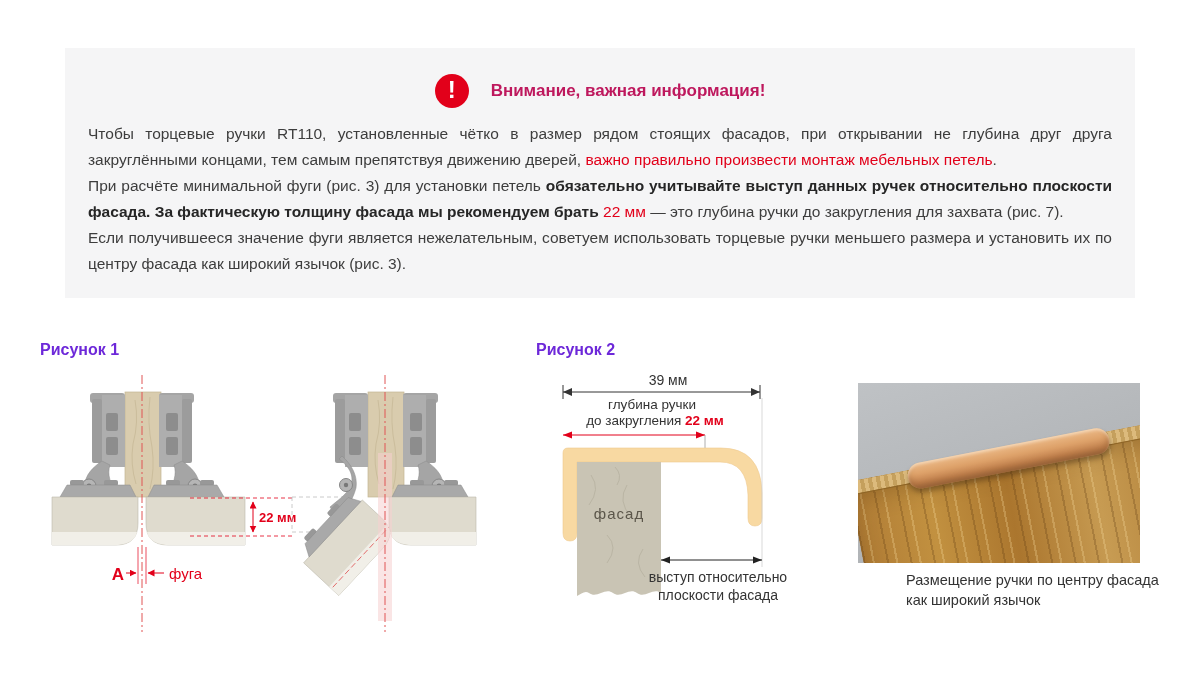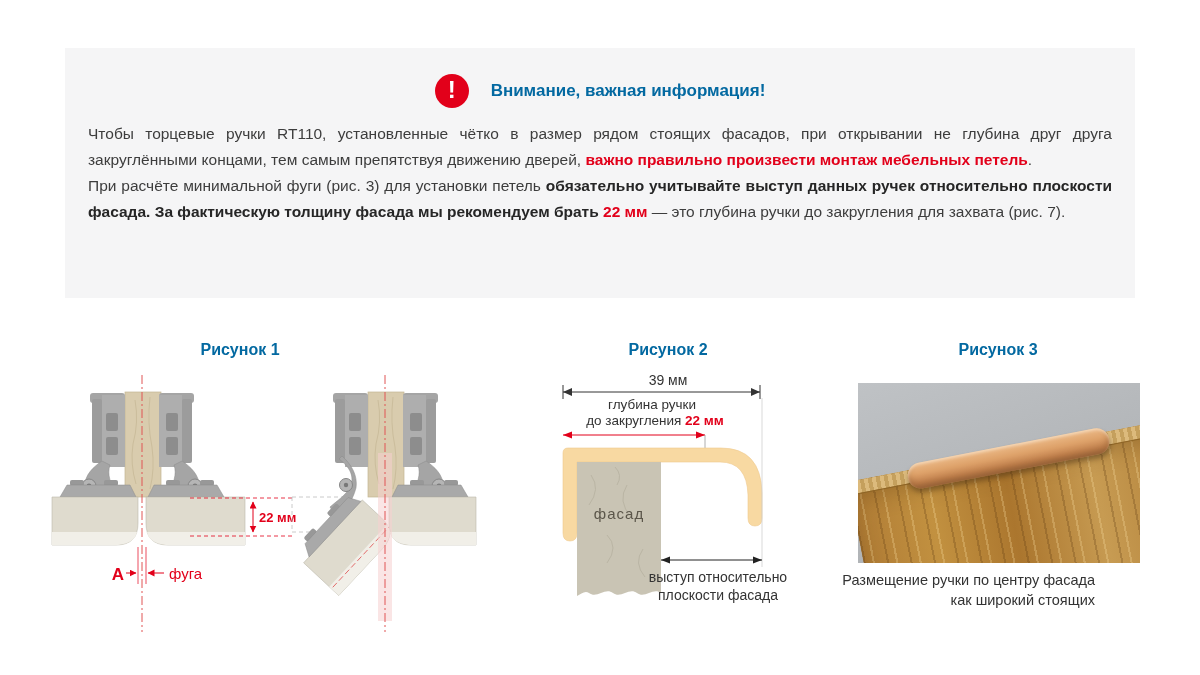--- a/index.html
+++ b/index.html
@@ -6,32 +6,32 @@
   .page { position:relative; width:1200px; height:675px; background:#fff; overflow:hidden;
           font-family:"Liberation Sans", sans-serif; }
 
   
   .notice { position:absolute; left:65px; top:48px; width:1070px; height:250px;
             background:#f5f5f6; }
   .notice-head { display:flex; align-items:center; justify-content:center; gap:22px; padding-top:26px; }
   .alert-icon { width:34px; height:34px; border-radius:50%; background:#e2001a; color:#fff;
                 font-weight:bold; font-size:24px; line-height:1; display:flex; align-items:center;
                 justify-content:center; flex:0 0 auto; padding-bottom:2px; box-sizing:border-box; }
-  .notice-title { font-size:17px; font-weight:bold; color:#0369a1; }
+  .notice-title { font-size:17px; font-weight:bold; color:#be185d; }
   .notice-body { margin:13px 23px 0 23px; font-size:15.5px; line-height:26px; color:#3d3d3d;
                  text-align:justify; }
   .notice-body p { margin:0; }
   .b  { font-weight:bold; color:#262626; }
-  .rb { font-weight:bold; color:#e2001a; }
+  .rb { font-weight:normal; color:#e2001a; }
 
   
-  .fig-title { position:absolute; top:341px; font-size:16px; font-weight:bold; color:#0369a1;
-               text-align:center; }
+  .fig-title { position:absolute; top:341px; font-size:16px; font-weight:bold; color:#6d28d9;
+               }
   #ft1 { left:40px;  width:400px; }
-  #ft2 { left:568px; width:200px; }
+  #ft2 { left:536px; width:200px; }
   #ft3 { left:855px; width:286px; }
 
   .figsvg { position:absolute; }
   #fig1svg { left:40px;  top:335px; }
   #fig2svg { left:555px; top:335px; }
 
   
   .photo { position:absolute; left:858px; top:383px; width:282px; height:180px; overflow:hidden;
            background:linear-gradient(160deg,#bfc2c5 0%,#b3b6b9 55%,#a8abae 100%); }
   .wood  { position:absolute; left:-10px; top:99px; width:420px; height:250px;
@@ -42,44 +42,44 @@
            box-shadow: inset 0 18px 22px rgba(80,45,10,.28); }
   .wood-edge { position:absolute; left:0; top:0; width:100%; height:13px;
            background:repeating-linear-gradient(90deg,#dcba7c 0 4px,#c5a05d 4px 8px);
            border-bottom:1px solid #8e6526; }
   .handle { position:absolute; left:50px; top:82px; width:205px; height:26px;
            border-radius:13px; transform:rotate(-11deg); transform-origin:0 50%;
            background:linear-gradient(180deg,#ecba88 0%,#dea26a 40%,#c5834f 78%,#aa7045 100%);
            box-shadow: 0 4px 5px rgba(55,35,15,.38),
                        inset 0 2px 3px rgba(255,240,220,.55),
                        inset 0 -5px 7px rgba(110,65,25,.35); }
-  .fig3-cap { position:absolute; left:809px; top:570px; width:286px; text-align:right;
+  .fig3-cap { position:absolute; left:906px; top:570px; width:286px; text-align:left;
            font-size:14.5px; line-height:20px; color:#333; }
 </style>
 </head>
 <body>
 
 <div class="page">
 
   <div class="notice">
     <div class="notice-head">
       <div class="alert-icon">
         <span>!</span>
       </div>
       <div class="notice-title">Внимание, важная информация!</div>
     </div>
     <div class="notice-body">
       <p><span>Чтобы торцевые ручки RT110, установленные чётко в размер рядом стоящих фасадов, при открывании не глубина друг друга закруглёнными концами, тем самым препятствуя движению дверей, </span><span class="rb">важно правильно произвести монтаж мебельных петель</span><span>.</span></p>
       <p><span>При расчёте минимальной фуги (рис. 3) для установки петель </span><span class="b">обязательно учитывайте выступ данных ручек относительно плоскости фасада. За фактическую толщину фасада мы рекомендуем брать </span><span class="rb">22 мм</span><span> — это глубина ручки до закругления для захвата (рис. 7).</span></p>
+      <p>Если получившееся значение фуги является нежелательным, советуем использовать торцевые ручки меньшего размера и установить их по центру фасада как широкий язычок (рис. 3).</p>
     </div>
   </div>
 
   <div class="fig-title" id="ft1">Рисунок 1</div>
   <div class="fig-title" id="ft2">Рисунок 2</div>
-  <div class="fig-title" id="ft3">Рисунок 3</div>
 
   <svg id="fig1svg" class="figsvg" width="460" height="310" viewBox="0 0 460 310">
     <defs>
       <marker id="mr" markerUnits="userSpaceOnUse" markerWidth="8" markerHeight="8" refX="6.5" refY="3.5" orient="auto">
         <path d="M0,0 L7,3.5 L0,7 Z" fill="#e2001a"></path>
       </marker>
       <g id="hplate">
         <rect x="50" y="58" width="35" height="10" rx="3" fill="#a5a5a5"></rect>
         <rect x="52" y="64" width="10" height="64" rx="2" fill="#9c9c9c"></rect>
         <rect x="62" y="60" width="23" height="72" fill="#aeaeae"></rect>
@@ -205,16 +205,16 @@
   </svg>
 
   <div class="photo">
     <div class="wood">
       <div class="wood-edge"></div>
     </div>
     <div class="handle"></div>
   </div>
   <div class="fig3-cap">
     <div>Размещение ручки по центру фасада</div>
-    <div>как широкий стоящих</div>
+    <div>как широкий язычок</div>
   </div>
 
 </div>
 
 </body></html>

